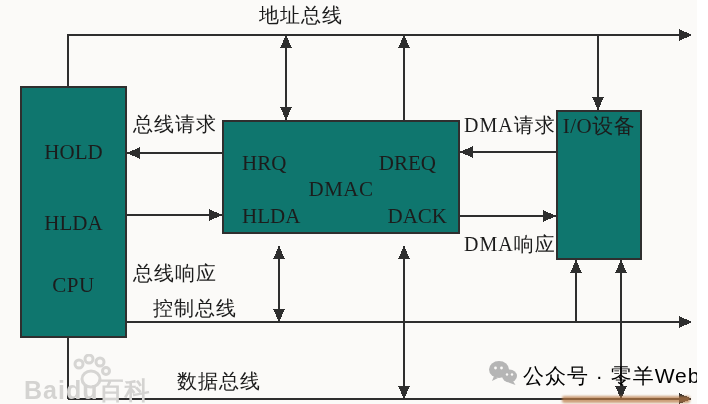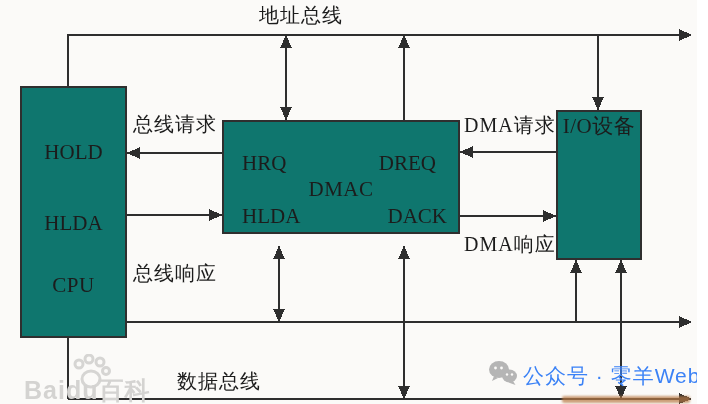--- a/index.html
+++ b/index.html
@@ -19,21 +19,21 @@
   .box-cpu{left:20px;top:86px;width:107px;height:252px;}
   .box-dmac{left:222px;top:120px;width:238px;height:114px;}
   .box-io{left:556px;top:110px;width:86px;height:150px;display:flex;align-items:flex-start;justify-content:center;}
   .pin{position:absolute;font-size:21px;line-height:24px;white-space:nowrap;}
   .pin-center{left:0;width:100%;text-align:center;}
   .lbl{position:absolute;z-index:3;font-size:20px;line-height:22px;letter-spacing:1px;white-space:nowrap;}
   .boxname{font-size:21px;letter-spacing:0.5px;}
   .wm{position:absolute;z-index:4;color:#c6c6c6;white-space:nowrap;}
   .wm-baidu{left:24px;top:374px;font-size:25px;letter-spacing:1px;color:#d4d3d1;
     font-family:"Liberation Sans","DejaVu Sans",sans-serif;font-weight:bold;}
-  .wm-wechat{left:523px;top:362px;font-size:21px;color:#3b82f6;letter-spacing:1px;
+  .wm-wechat{left:523px;top:362px;font-size:21px;color:#000000;letter-spacing:1px;
     font-family:"Liberation Sans","DejaVu Sans",sans-serif;}
   .wm-icon{position:absolute;z-index:4;}
   .blur-strip{
     position:absolute;z-index:4;left:562px;top:396px;width:128px;height:7px;
     background:#b97a45;opacity:.7;filter:blur(1.3px);border-radius:2px;
   }
   .right-strip{
     position:absolute;z-index:5;right:0;top:0;width:11px;height:404px;
     background:#ffffff;
   }
@@ -110,20 +110,21 @@
 
   <div class="box box-io">
     <span class="boxname">I/O设备</span>
   </div>
 
   <span class="lbl" style="left:259px;top:4px;">地址总线</span>
   <span class="lbl" style="left:133px;top:113px;">总线请求</span>
   <span class="lbl" style="left:133px;top:230px;margin-top:32px;">总线响应</span>
   <span class="lbl" style="left:464px;top:114px;text-align:center;">DMA请求</span>
   <span class="lbl" style="left:464px;top:233px;">DMA响应</span>
+  <span class="lbl" style="left:153px;top:297px;">控制总线</span>
   <span class="lbl" style="left:177px;top:370px;">数据总线</span>
 
   <svg class="wm-icon" style="left:70px;top:354px;" width="42" height="36" viewBox="0 0 42 36">
     <g fill="none" stroke="#d6d5d3" stroke-width="3">
       <circle cx="9" cy="10" r="4"></circle>
       <circle cx="19" cy="5" r="4"></circle>
       <circle cx="30" cy="8" r="4"></circle>
       <circle cx="36" cy="17" r="3.5"></circle>
       <ellipse cx="21" cy="25" rx="9" ry="8"></ellipse>
     </g>

